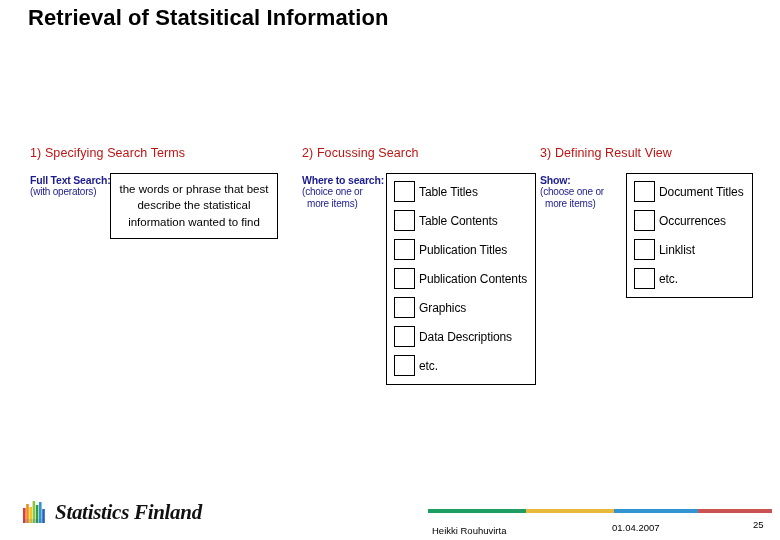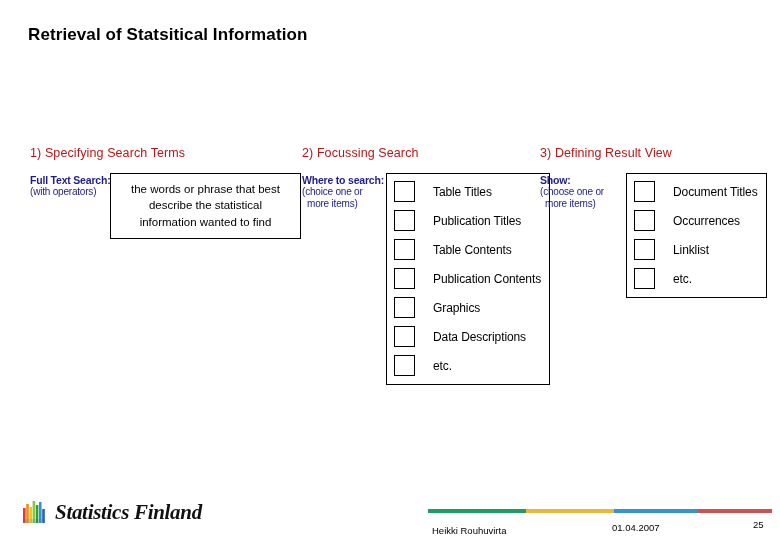--- a/index.html
+++ b/index.html
@@ -13,23 +13,23 @@
     position: relative;
     overflow: hidden;
     font-family: "Liberation Sans", sans-serif;
     color: #000000;
   }
 
   
   #slide-title {
     position: absolute;
     left: 28px;
-    top: 24px;
+    top: 4px;
     width: 420px;
-    font-size: 17px;
+    font-size: 22px;
     font-weight: bold;
     line-height: 1.30;
     color: #000000;
     letter-spacing: 0.1px;
   }
 
   
   .section {
     position: absolute;
   }
@@ -68,21 +68,21 @@
 
   
   .panel {
     border: 1.6px solid #000000;
     background: #ffffff;
     box-sizing: border-box;
   }
 
   
   #freetext-panel {
-    width: 191px;
+    width: 168px;
     padding: 7px 6px 8px 6px;
     text-align: center;
     font-size: 11.5px;
     line-height: 1.42;
     color: #000000;
   }
   #freetext-panel .tline { display: block; white-space: nowrap; }
 
   
   .checklist-panel {
@@ -97,21 +97,21 @@
   .check-row:last-child { margin-bottom: 0; }
   .checkbox {
     width: 21px;
     height: 21px;
     border: 1.6px solid #000000;
     background: #ffffff;
     box-sizing: border-box;
     flex: 0 0 21px;
   }
   .check-label {
-    margin-left: 18px;
+    margin-left: 4px;
     font-size: 12px;
     color: #000000;
     white-space: nowrap;
     letter-spacing: -0.1px;
   }
 
   
   #section-1 { left: 30px;  top: 146px; }
   #section-2 { left: 302px; top: 146px; }
   #section-3 { left: 540px; top: 146px; }
@@ -200,25 +200,25 @@
         <span class="l2">more  items)</span>
       </div>
     </div>
     <div class="panel checklist-panel" id="where-to-search-panel">
       <div class="check-row">
         <span class="checkbox"></span>
         <span class="check-label">Table Titles</span>
       </div>
       <div class="check-row">
         <span class="checkbox"></span>
+        <span class="check-label">Table Contents</span>
+      </div>
+      <div class="check-row">
+        <span class="checkbox"></span>
         <span class="check-label">Publication Titles</span>
-      </div>
-      <div class="check-row">
-        <span class="checkbox"></span>
-        <span class="check-label">Table Contents</span>
       </div>
       <div class="check-row">
         <span class="checkbox"></span>
         <span class="check-label">Publication Contents</span>
       </div>
       <div class="check-row">
         <span class="checkbox"></span>
         <span class="check-label">Graphics</span>
       </div>
       <div class="check-row">

